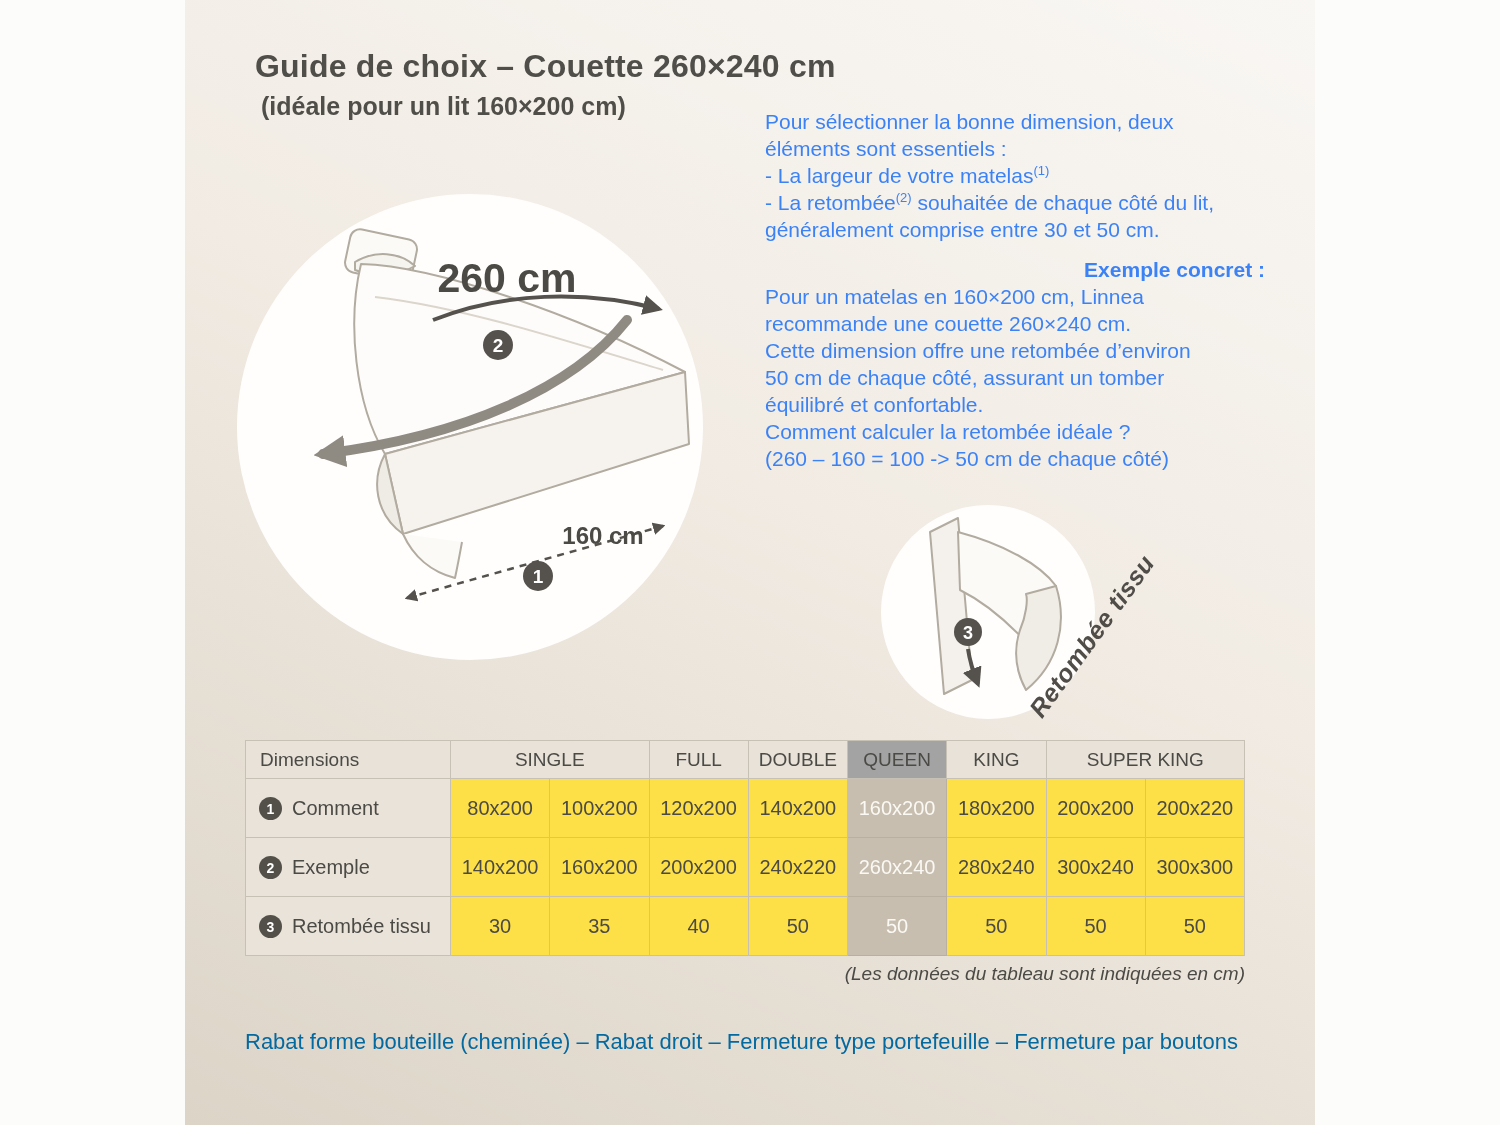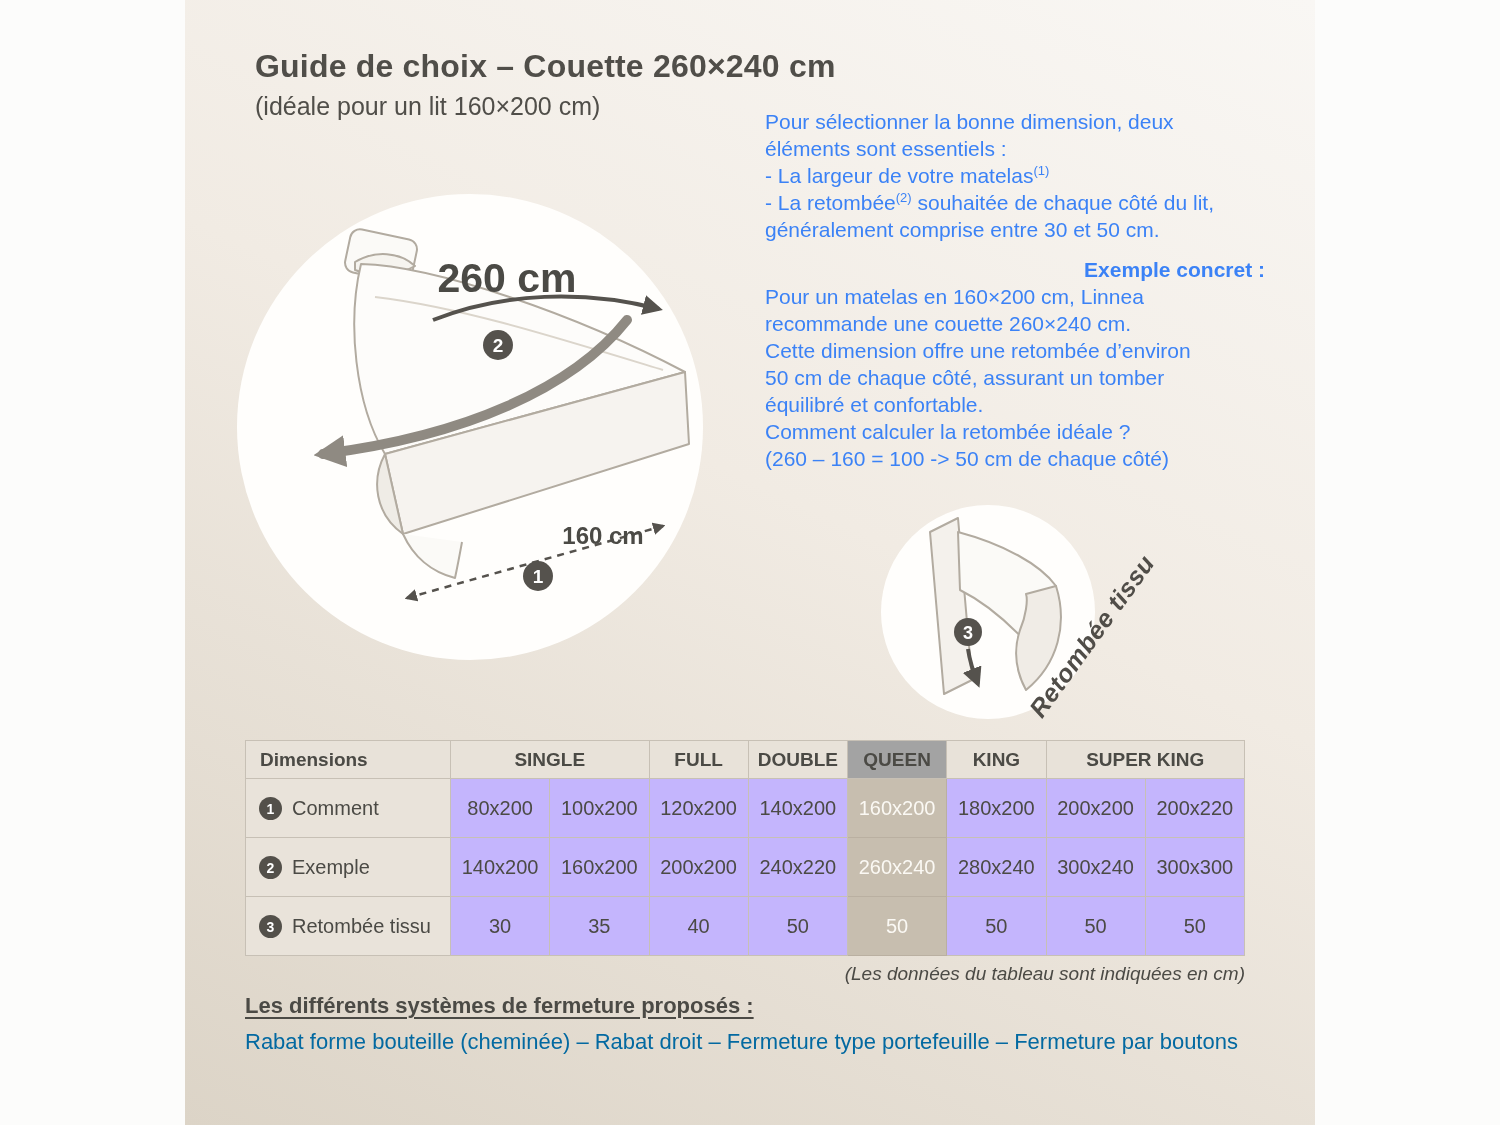--- a/index.html
+++ b/index.html
@@ -4,41 +4,41 @@
 <style>
   * { margin:0; padding:0; box-sizing:border-box; }
   html,body { background:#fdfdfc; }
   body { font-family:"Liberation Sans", sans-serif; color:#4b4a45; }
 
   .canvas { position:relative; width:1500px; height:1125px; overflow:hidden; background:#fcfcfb; }
   .content-bg { position:absolute; left:185px; top:0; width:1130px; height:1125px;
     background:linear-gradient(205deg, #f9f7f4 0%, #f1ebe3 45%, #dcd4c7 100%); }
 
   .title { position:absolute; left:255px; top:48px; font-size:32px; font-weight:bold; color:#504e49; letter-spacing:.2px; }
-  .subtitle { position:absolute; left:255px; top:92px; font-size:25px; font-weight:normal; color:#504e49; }
+  .subtitle { position:absolute; left:261px; top:92px; font-size:25px; font-weight:bold; color:#504e49; }
 
   .text-col { position:absolute; left:765px; top:108px; width:500px; font-size:21px; line-height:27px; color:#3b82f6; }
   .pre { white-space:pre-line; }
   .sup { font-size:13px; vertical-align:super; line-height:0; }
   .example-heading { font-weight:bold; margin-top:13px;text-align:right; }
 
   .big-circle { position:absolute; left:235px; top:192px; width:470px; height:470px;text-align:right; }
   .small-circle { position:absolute; left:878px; top:502px; width:220px; height:220px; }
   svg text { font-family:"Liberation Sans", sans-serif; }
 
   .rotated-label { position:absolute; left:1092px; top:636px; transform:translate(-50%,-50%) rotate(-54deg);
     font-size:25px; font-weight:bold; font-style:italic; color:#504d48; white-space:nowrap; letter-spacing:.5px; }
 
   .dim-table { position:absolute; left:245px; top:740px; width:1000px; border-collapse:collapse; table-layout:fixed; }
   .dim-table col.c-label { width:205px; }
   .dim-table th, .dim-table td { border:1px solid #c7c0b5; }
-  .dim-table th { height:38px; background:#e8e2d9; font-weight:bold; font-size:19px; color:#4b4a45; text-align:center;margin-top:32px; }
+  .dim-table th { height:38px; background:#e8e2d9; font-weight:normal; font-size:19px; color:#4b4a45; text-align:center;margin-top:32px; }
   .dim-table th.corner { text-align:left; padding-left:14px; }
   .dim-table th.hl { background:#a3a3a3; }
-  .dim-table td { height:59px; background:#c4b5fd; font-size:20px; text-align:center; color:#4b4a45; }
+  .dim-table td { height:59px; background:#fde047; font-size:20px; text-align:center; color:#4b4a45; }
   .dim-table td.label { background:#e9e3da; text-align:left; padding-left:13px; }
   .dim-table td.hl { background:#c7beaf; color:#fbf9f4; border-color:#bab0a1; }
   .cellwrap { display:inline-flex; align-items:center; gap:10px; }
   .badge { display:inline-flex; align-items:center; justify-content:center; width:23px; height:23px;
     border-radius:50%; background:#53504a; color:#fff; font-size:14px; font-weight:bold; flex:0 0 auto; }
 
   .table-note { position:absolute; left:245px; top:963px; width:1000px; text-align:right;
     font-style:italic; font-size:19px; color:#4b4a45; }
 
   .closure-heading { position:absolute; left:245px; top:993px; font-size:22px; font-weight:bold;
@@ -196,15 +196,14 @@
         <td class="hl">50</td>
         <td>50</td>
         <td>50</td>
         <td>50</td>
       </tr>
     </tbody>
   </table>
 
   <div class="table-note">(Les données du tableau sont indiquées en cm)</div>
 
-  <div class="closure-heading">Les différents systèmes de fermeture proposés :</div>
   <div class="closure-list">Rabat forme bouteille (cheminée) – Rabat droit – Fermeture type portefeuille – Fermeture par boutons</div>
 </div>
 
 </body></html>

